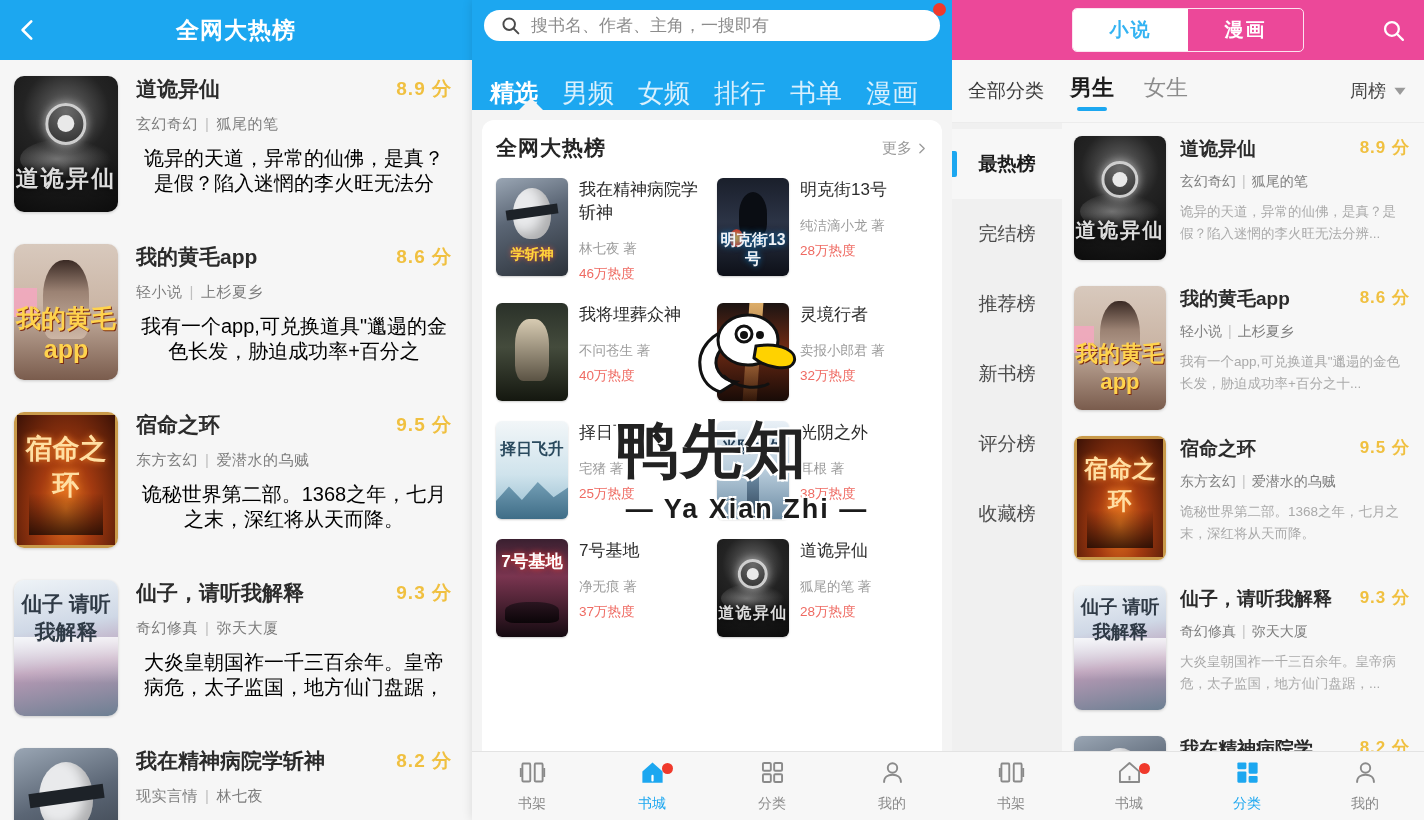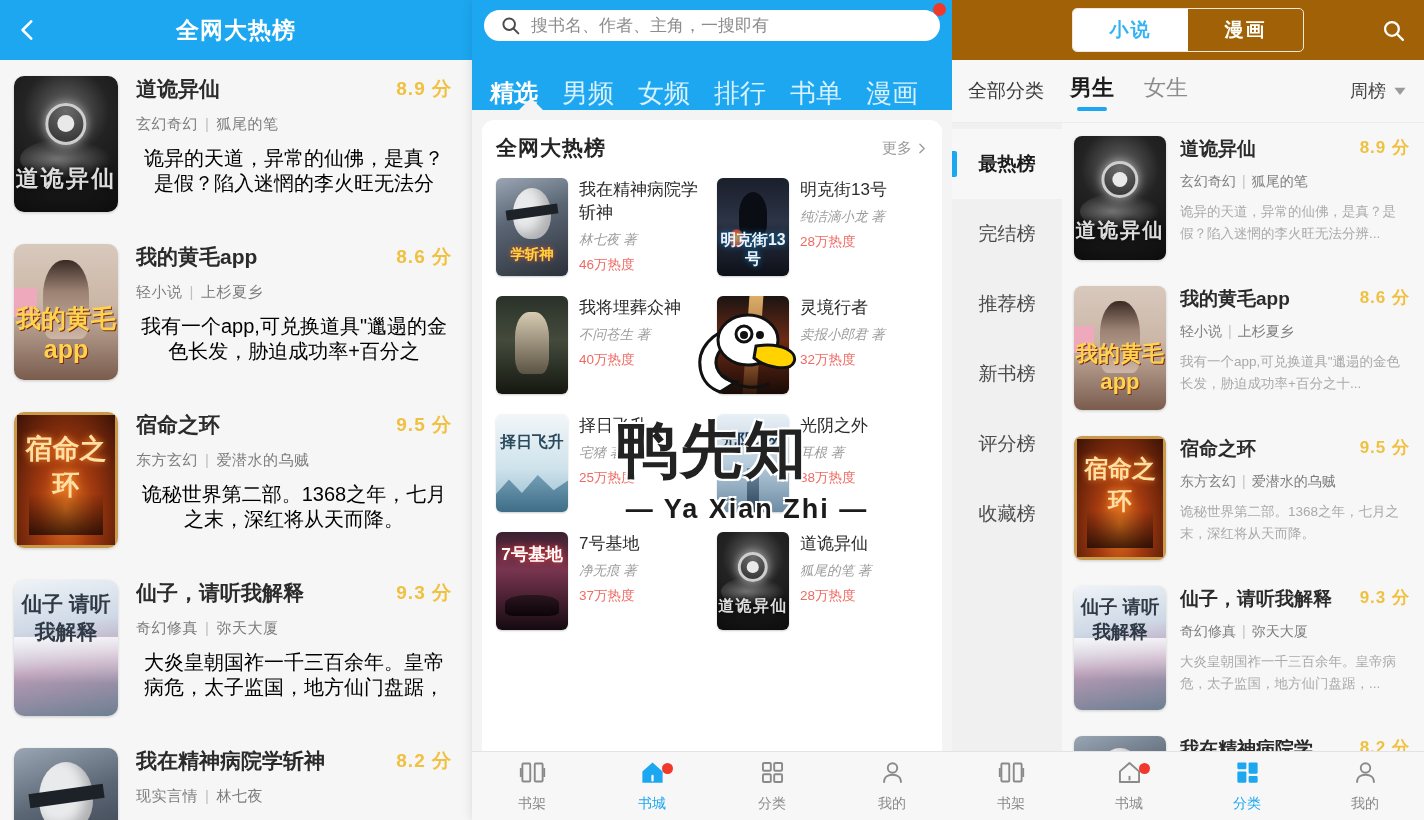--- a/index.html
+++ b/index.html
@@ -99,36 +99,36 @@
   .c-gi{display:flex;padding:8px 0;}
   .c-gcover{
     width:72px;height:98px;border-radius:6px;flex:0 0 72px;overflow:hidden;position:relative;
     box-shadow:0 1px 2px rgba(0,0,0,.2);
   }
   .c-gtxt{padding-left:11px;min-width:0;flex:1;}
   .c-gname{
     font-size:17px;color:#2c2c2c;line-height:23px;max-height:46px;overflow:hidden;
     font-weight:500;
   }
-  .c-gauthor{font-size:13.5px;color:#9b9b9b;margin-top:7px;font-style:italic;}
+  .c-gauthor{font-size:13.5px;color:#9b9b9b;margin-top:16px;}
   .c-ghot{font-size:13.5px;color:#ef6a62;margin-top:7px;}
   .c-bottomnav{
     position:absolute;left:0;bottom:0;width:480px;height:68px;background:#f7f7f7;
     border-top:1px solid #e3e3e3;display:flex;align-items:center;
   }
   .navitem{flex:1;display:flex;flex-direction:column;align-items:center;justify-content:center;gap:5px;position:relative;}
   .navitem .lbl{font-size:14px;color:#8a8a8a;}
   .navitem.active .lbl{color:#1ca7f0;}
   .navdot{position:absolute;width:11px;height:11px;border-radius:50%;background:#f0392b;top:4px;margin-left:30px;}
 
   
   .panel-right{
     position:absolute;left:952px;top:0;width:472px;height:820px;background:#f7f7f7;overflow:hidden;
   }
-  .r-topbar{height:60px;background:#a16207;display:flex;align-items:center;justify-content:center;position:relative;}
+  .r-topbar{height:60px;background:#ec4899;display:flex;align-items:center;justify-content:center;position:relative;}
   .r-toggle{display:flex;border:1.5px solid rgba(255,255,255,.85);border-radius:5px;overflow:hidden;height:42px;width:230px;}
   .r-tg{flex:1;display:flex;align-items:center;justify-content:center;font-size:19px;font-weight:600;letter-spacing:2px;}
   .r-tg.on{background:#ffffff;color:#34b3f2;}
   .r-tg.off{background:transparent;color:#ffffff;}
   .r-srch{position:absolute;right:18px;top:0;height:60px;display:flex;align-items:center;color:#fff;}
   .r-filters{
     height:62px;background:#f7f7f7;display:flex;align-items:center;padding:0 16px;position:relative;
     border-bottom:1px solid #ececec;
   }
   .r-allcat{font-size:19px;color:#3a3a3a;margin-right:26px;}

